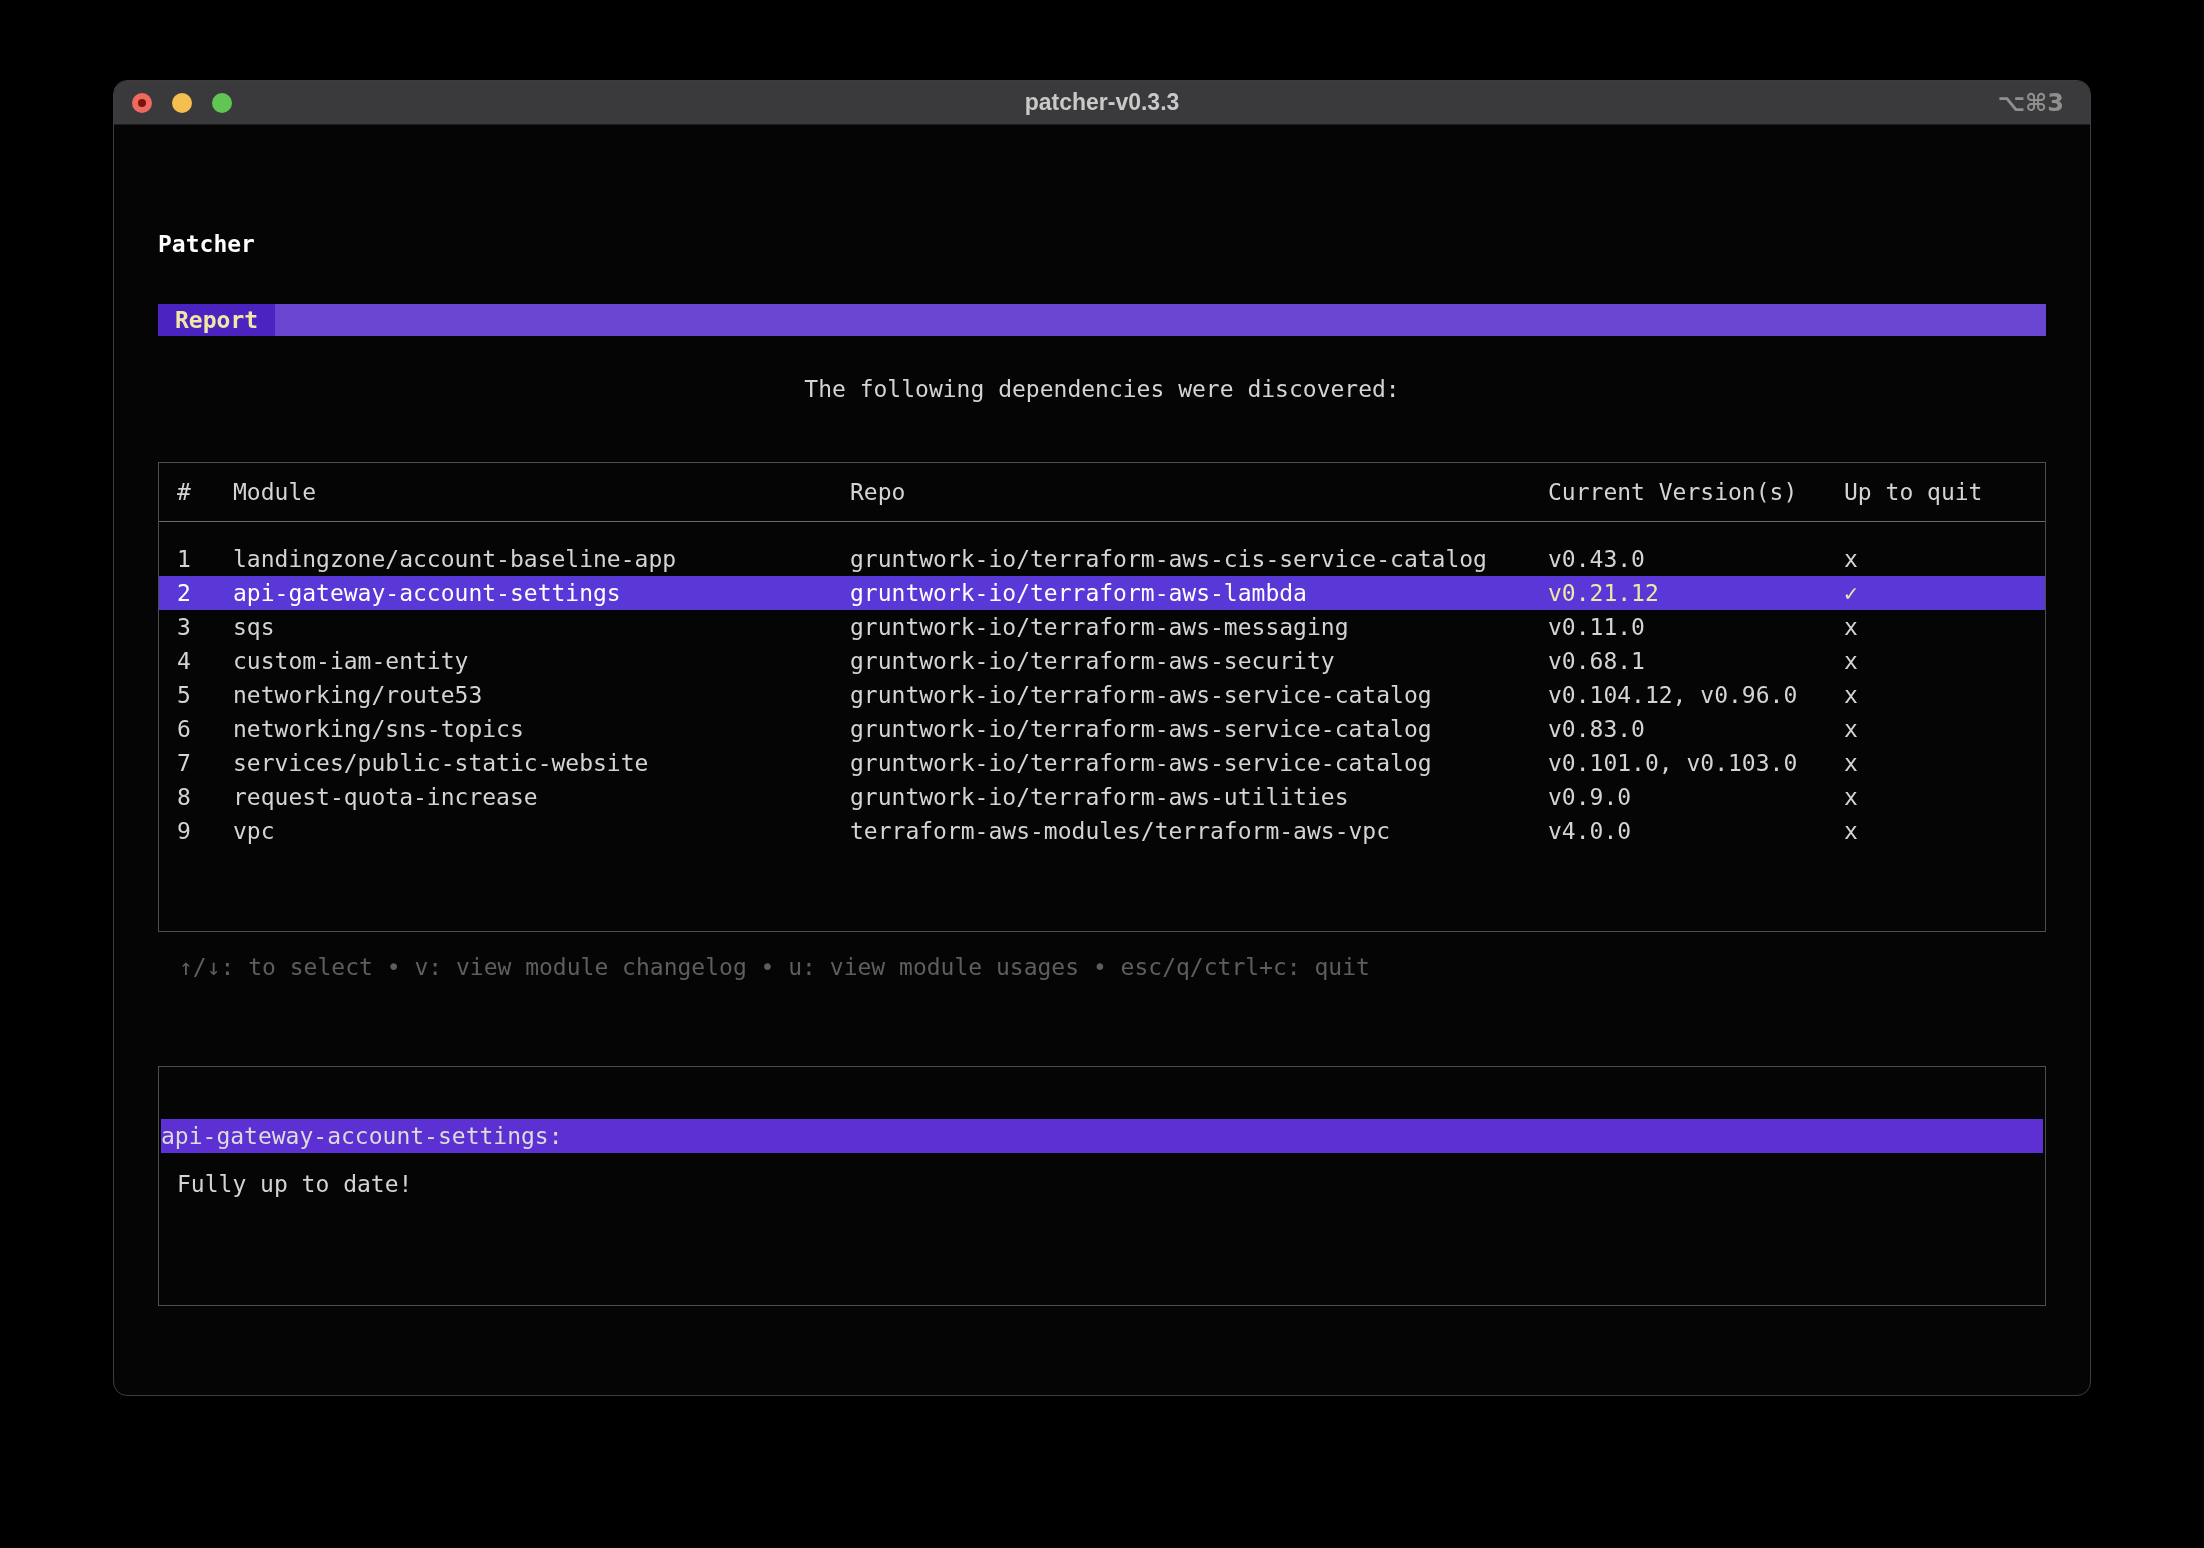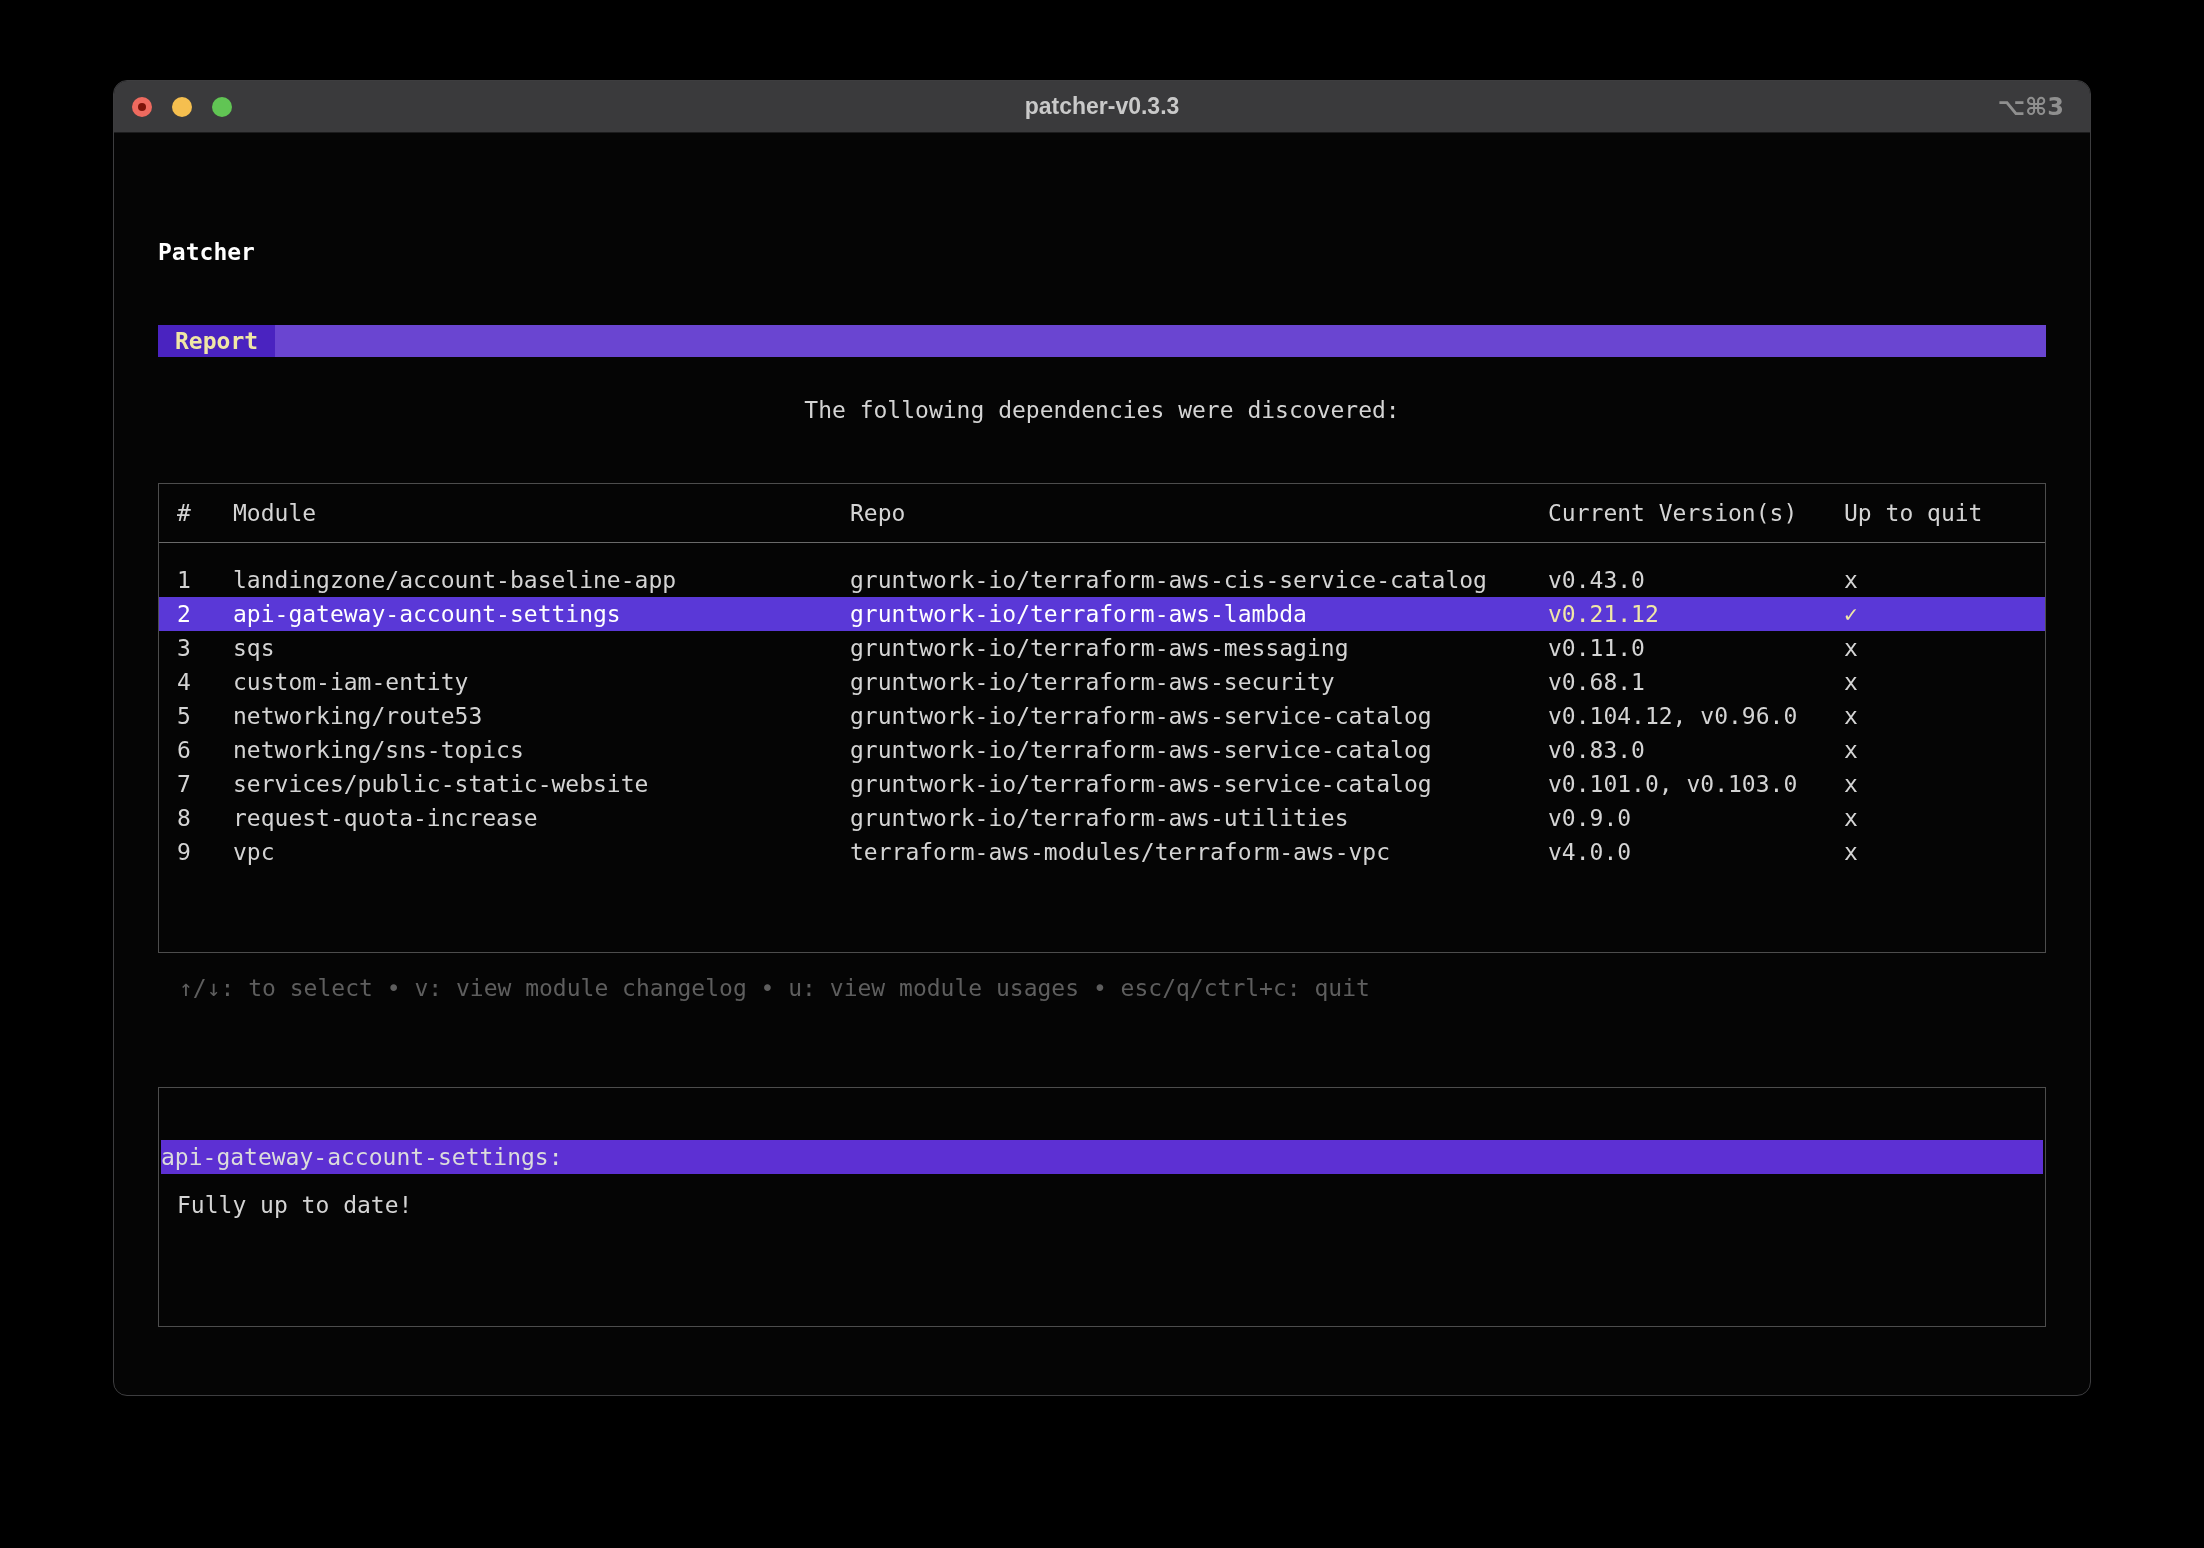--- a/index.html
+++ b/index.html
@@ -29,21 +29,21 @@
   body{font-family:"DejaVu Sans Mono","Liberation Mono",monospace;}
 
   .window{
     position:absolute;left:113px;top:80px;width:1978px;height:1316px;
     background:var(--window-bg);
     border:1px solid var(--window-border);
     border-radius:14px;
     overflow:hidden;
   }
   .titlebar{
-    height:52px;background:var(--titlebar-bg);
+    height:44px;background:var(--titlebar-bg);
     border-bottom:1px solid #1c1c1d;
     position:relative;
     display:flex;align-items:center;
   }
   .traffic{display:flex;gap:20px;padding-left:18px;}
   .light{width:20px;height:20px;border-radius:50%;position:relative;}
   .light.red{background:var(--traffic-red);}
   .light.red::after{
     content:"";position:absolute;left:6px;top:6px;width:8px;height:8px;
     border-radius:50%;background:var(--traffic-red-dot);
@@ -62,21 +62,21 @@
     position:relative;z-index:2;
   }
 
   .content{padding:0 44px;font-size:23px;color:var(--text-default);}
 
   .app-heading{
     margin-top:102px;line-height:34px;
     font-weight:700;color:var(--text-white);
   }
   .report-bar{
-    margin-top:56px;height:32px;display:flex;align-items:stretch;
+    margin-top:43px;height:32px;display:flex;align-items:stretch;
   }
   .report-tab{
     background:var(--report-tab-bg);color:var(--pale-yellow);
     font-weight:700;display:flex;align-items:center;
     padding:0 17px;
   }
   .report-fill{flex:1;background:var(--report-bar-bg);}
 
   .intro{margin-top:36px;line-height:34px;text-align:center;}
 

